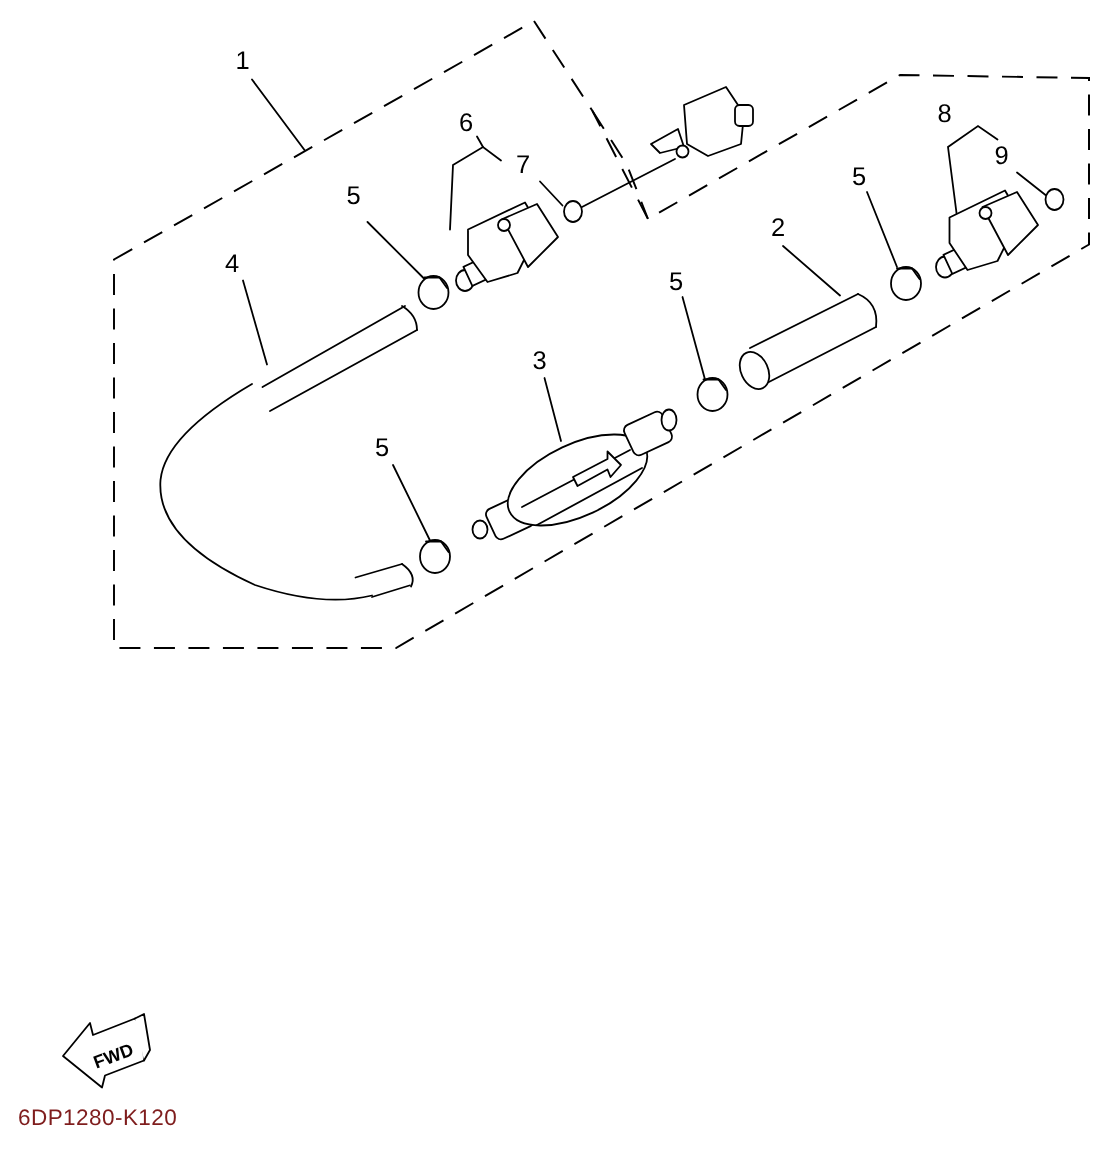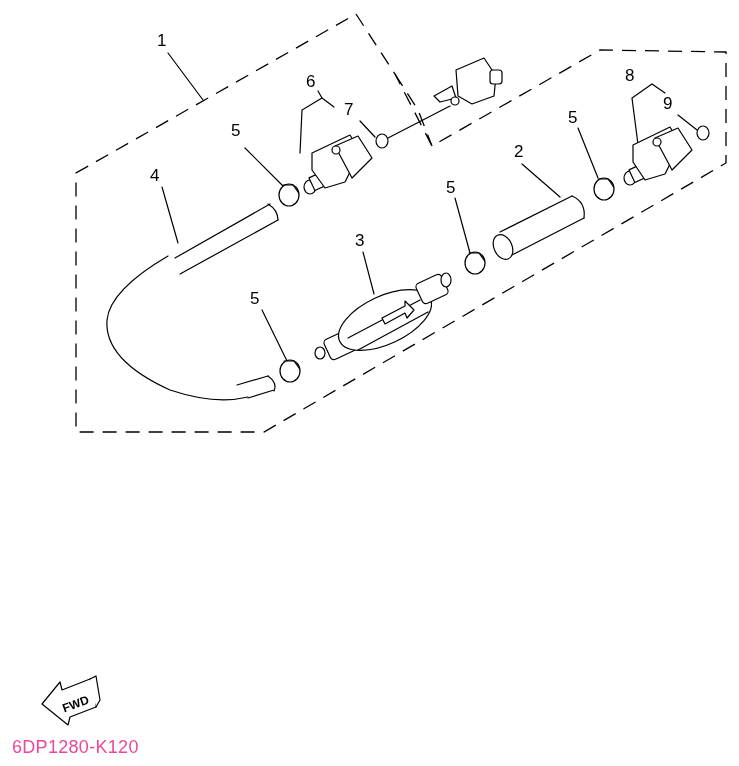--- a/index.html
+++ b/index.html
@@ -2,21 +2,21 @@
 <html><head>
   <meta charset="utf-8">
   <style>
     html, body { margin: 0; padding: 0; background: #ffffff; }
     body { width: 739px; height: 766px; position: relative; overflow: hidden; font-family: "Liberation Sans", sans-serif; }
     #diagram { position: absolute; left: 0; top: 0; width: 739px; height: 766px; }
     .callout { font-family: "Liberation Sans", sans-serif; font-size: 17px; fill: #000; }
     .part { fill: #fff; stroke: #000; stroke-width: 1.2; stroke-linejoin: round; stroke-linecap: round; }
     .line { fill: none; stroke: #000; stroke-width: 1.2; stroke-linecap: round; }
     .dash { fill: none; stroke: #000; stroke-width: 1.3; stroke-dasharray: 14 9; }
-    .code { position: absolute; left: 12px; top: 737px; font-size: 18px; color: #ec4899; letter-spacing: 0.3px; }
+    .code { position: absolute; left: 12px; top: 737px; font-size: 15px; color: #7f1d1d; letter-spacing: 0.3px; }
   </style>
 </head>
 <body>
 
 <svg id="diagram" viewBox="0 0 739 766" xmlns="http://www.w3.org/2000/svg">
 
   <path class="dash" d="M76,173 L356,14 L395,74 L432,146 L600,50 L726,52 L726,163 L264,432 L76,432 Z"></path>
   <path class="dash" d="M395,74 L418,110 L432,146"></path>
 
   <g>

